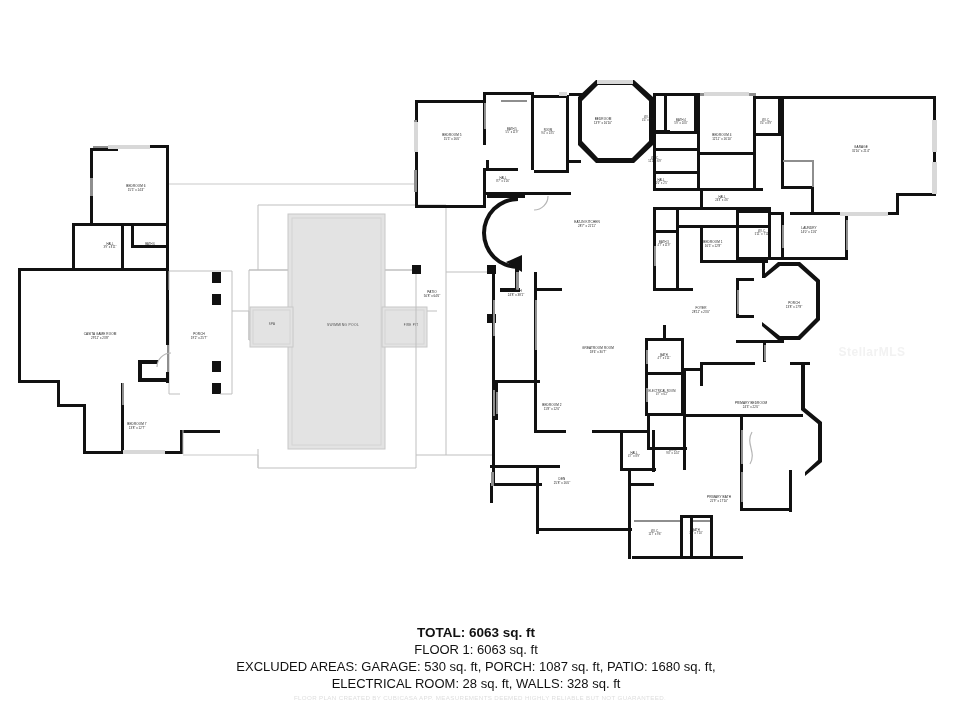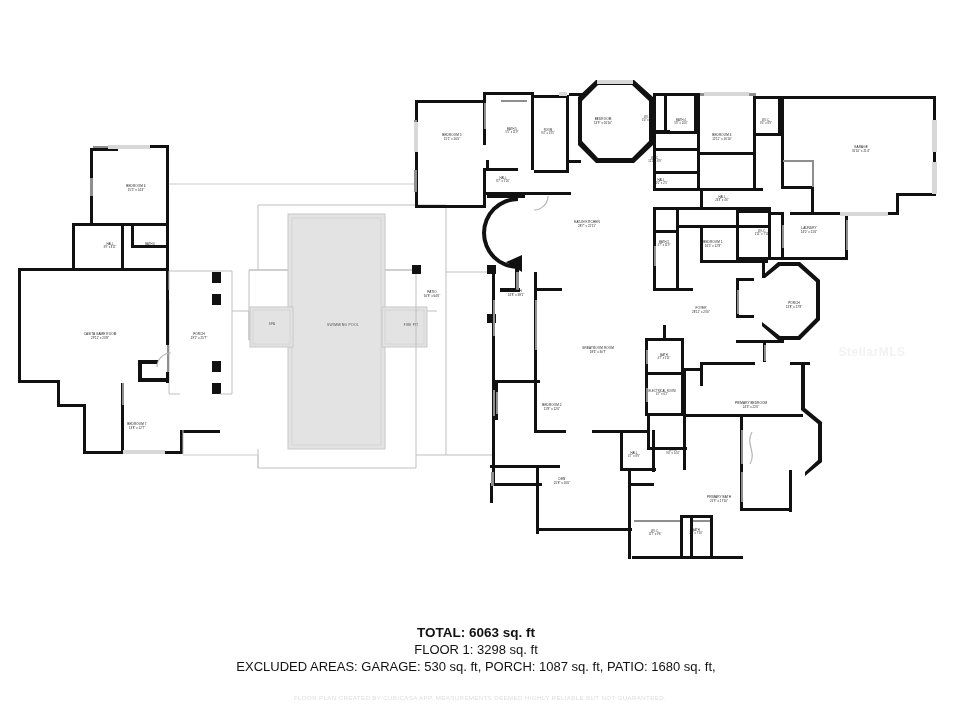--- a/index.html
+++ b/index.html
@@ -616,17 +616,18 @@
       <div class="pool-label sm" style="left: 272px; top: 324px;">SPA</div>
       <div class="pool-label" style="left: 343px; top: 325px;">SWIMMING POOL</div>
       <div class="pool-label sm" style="left: 411px; top: 325px;">FIRE PIT</div>
     </div>
 
   <div id="watermark">StellarMLS</div>
 </div>
 
 <div id="summary">
   <div class="sum-total">TOTAL: 6063 sq. ft</div>
-  <div class="sum-line">FLOOR 1: 3298 sq. ft</div>
+  <div class="sum-line">FLOOR 1: 6063 sq. ft</div>
   <div class="sum-line">EXCLUDED AREAS: GARAGE: 530 sq. ft, PORCH: 1087 sq. ft, PATIO: 1680 sq. ft,</div>
+  <div class="sum-line">ELECTRICAL ROOM: 28 sq. ft, WALLS: 328 sq. ft</div>
 </div>
 
 <div id="credit">FLOOR PLAN CREATED BY CUBICASA APP. MEASUREMENTS DEEMED HIGHLY RELIABLE BUT NOT GUARANTEED.</div>
 
 </body></html>

